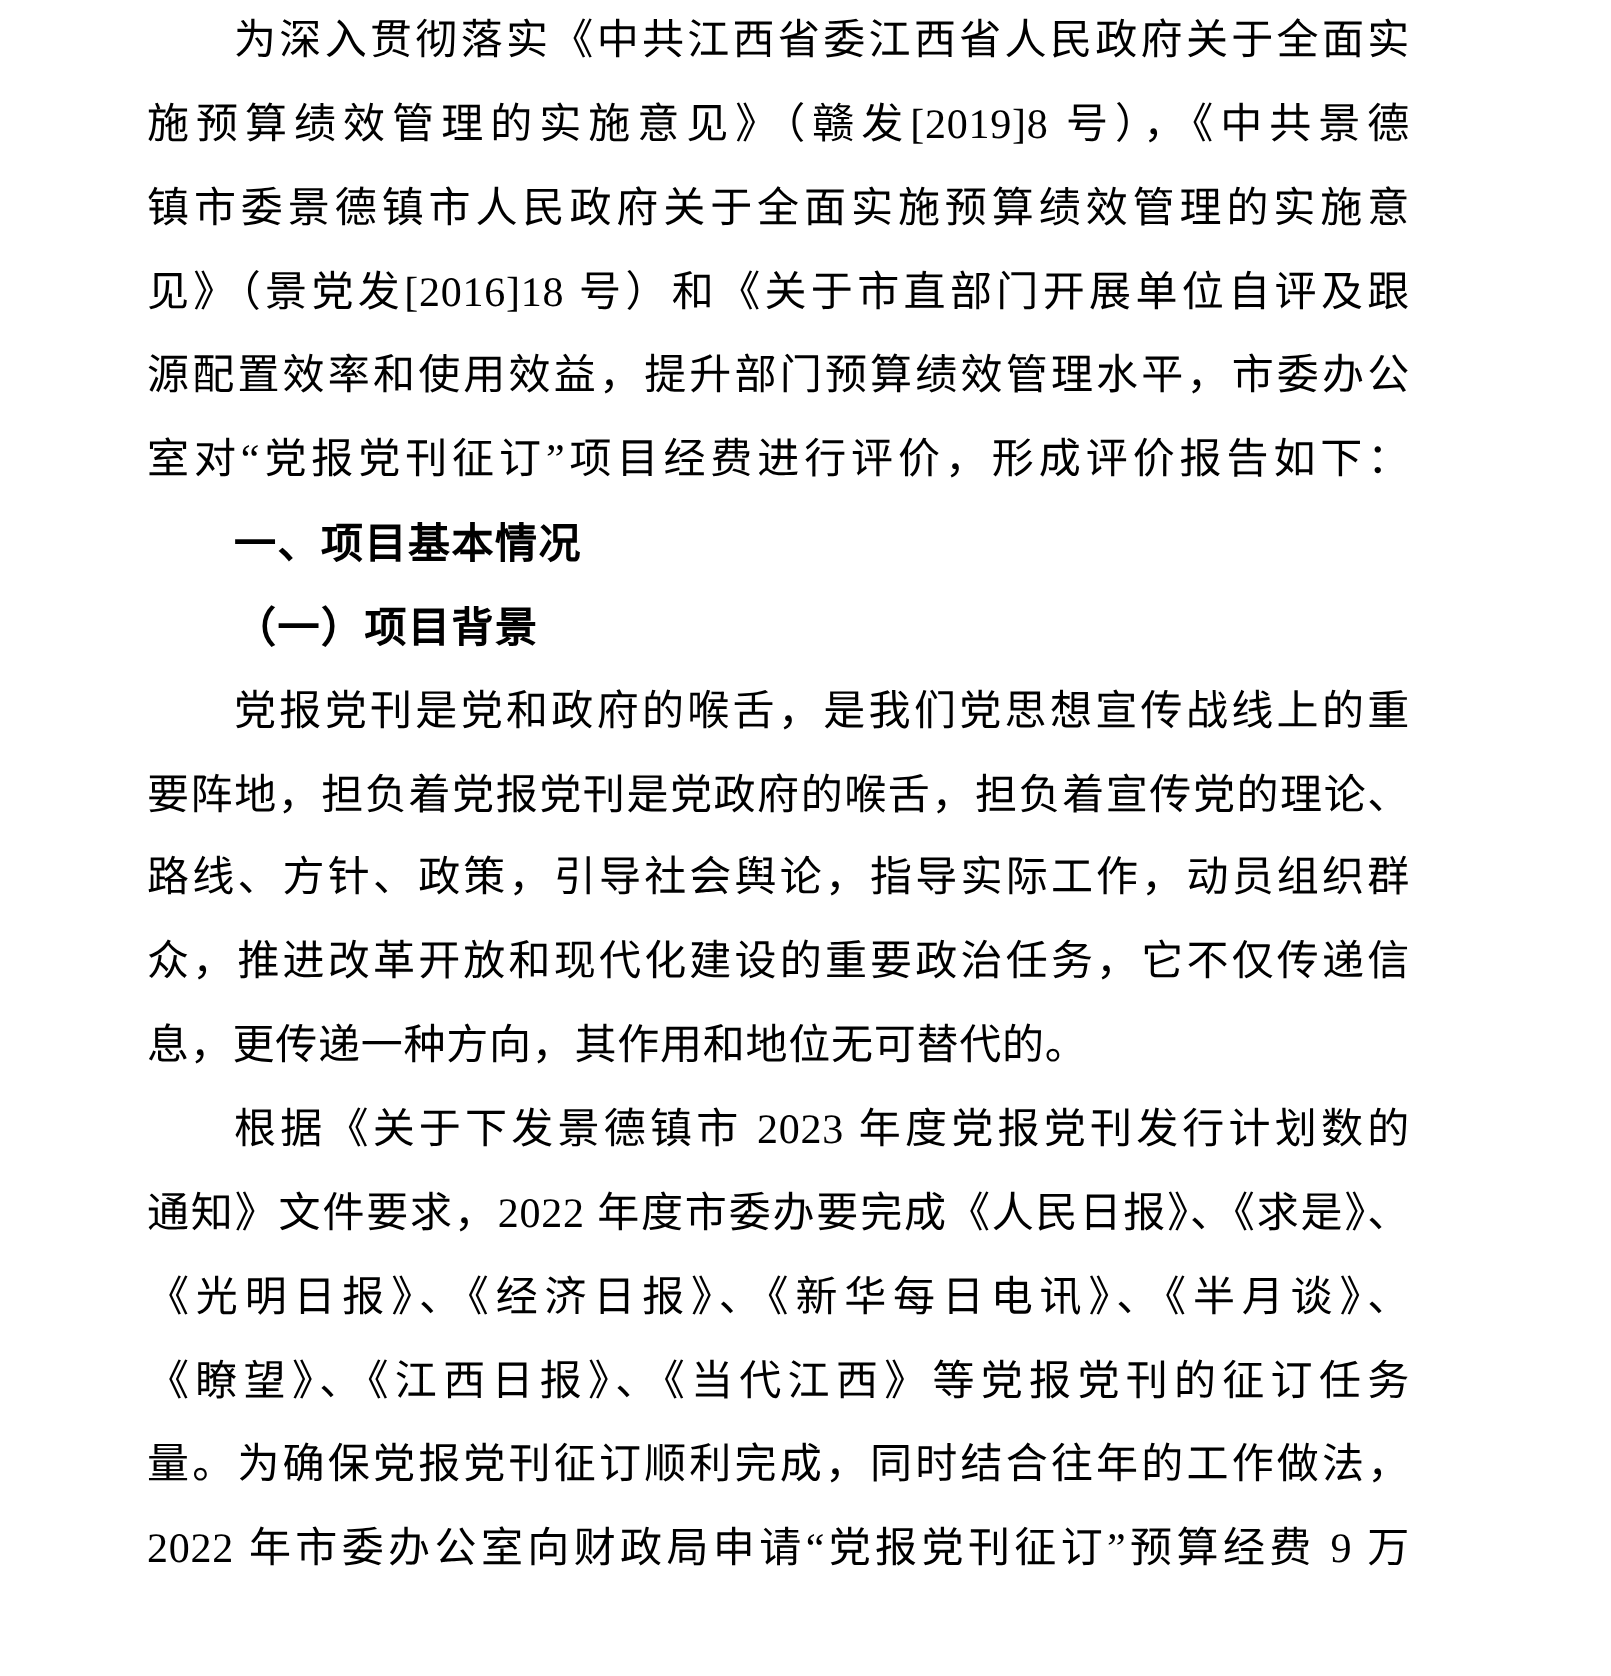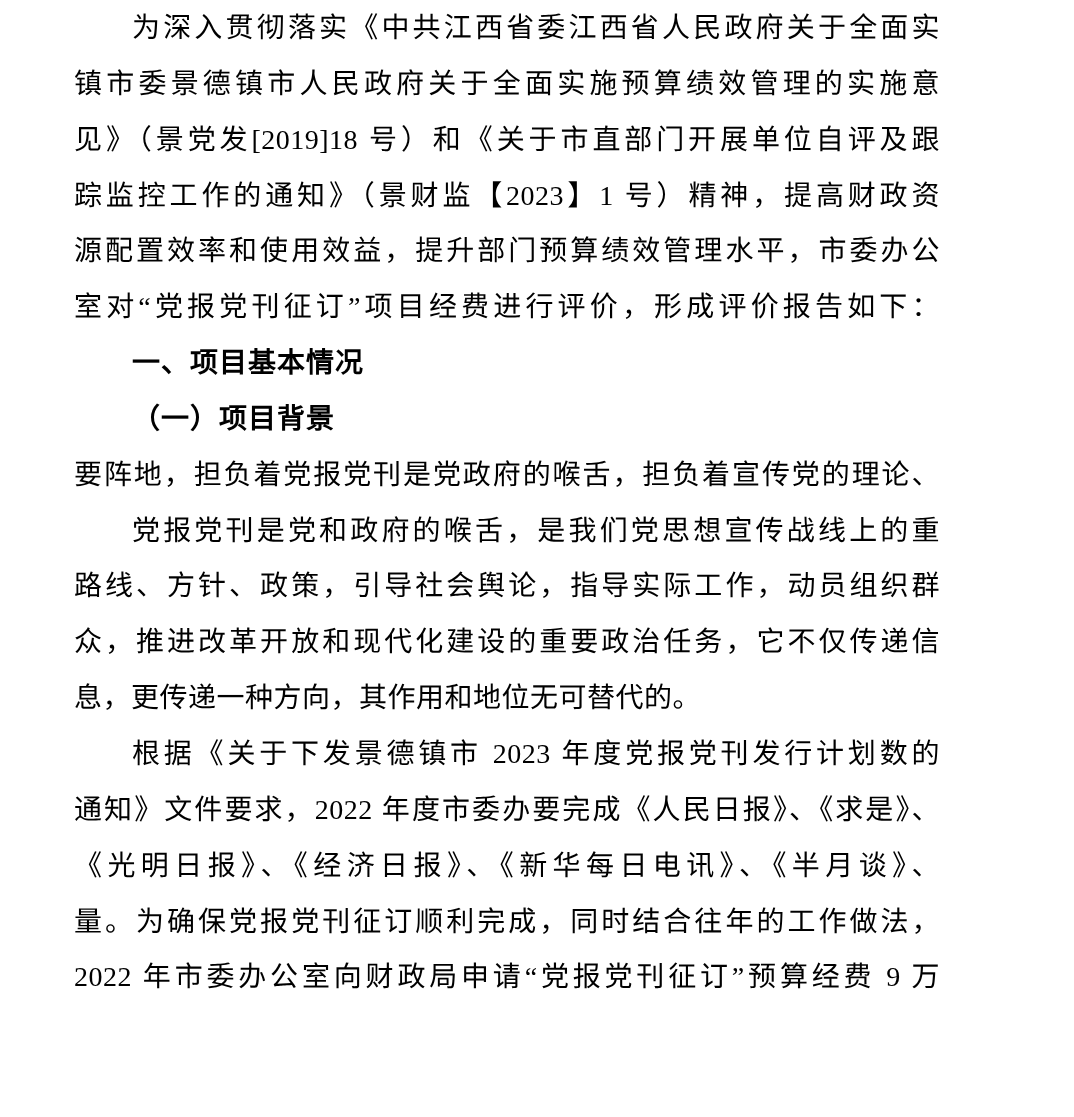--- a/index.html
+++ b/index.html
@@ -5,21 +5,21 @@
   html, body {
     margin: 0;
     padding: 0;
     background: #ffffff;
   }
   .page {
     position: relative;
     width: 1074px;
     height: 1117px;
     box-sizing: border-box;
-    padding: 0 134px 0 74px;
+    padding: 0 134px 0 98px;
     background: #ffffff;
     color: #000000;
     font-family: "Liberation Serif", serif;
     font-size: 28px;
     overflow: hidden;
   }
   .line {
     height: 55.85px;
     line-height: 55.85px;
     text-align: justify;
@@ -50,30 +50,31 @@
     text-align-last: left;
     text-indent: 58px;
     letter-spacing: 1px;
   }
 </style>
 </head>
 <body>
 
 <div class="page">
   <div class="line indent">为深入贯彻落实《中共江西省委江西省人民政府关于全面实</div>
+  <div class="line">施预算绩效管理的实施意见》（赣发[2019]8 号），《中共景德</div>
   <div class="line">镇市委景德镇市人民政府关于全面实施预算绩效管理的实施意</div>
-  <div class="line">见》（景党发[2019]18 号）和《关于市直部门开展单位自评及跟</div>
-  <div class="line">踪监控工作的通知》（景财监【2023】1 号）精神，提高财政资</div>
+  <div class="line">见》（景党发[2016]18 号）和《关于市直部门开展单位自评及跟</div>
   <div class="line">源配置效率和使用效益，提升部门预算绩效管理水平，市委办公</div>
   <div class="line">室对“党报党刊征订”项目经费进行评价，形成评价报告如下：</div>
   <div class="line h1">一、项目基本情况</div>
   <div class="line h2">（一）项目背景</div>
+  <div class="line indent">党报党刊是党和政府的喉舌，是我们党思想宣传战线上的重</div>
   <div class="line">要阵地，担负着党报党刊是党政府的喉舌，担负着宣传党的理论、</div>
-  <div class="line indent">党报党刊是党和政府的喉舌，是我们党思想宣传战线上的重</div>
   <div class="line">路线、方针、政策，引导社会舆论，指导实际工作，动员组织群</div>
   <div class="line">众，推进改革开放和现代化建设的重要政治任务，它不仅传递信</div>
   <div class="line para-end">息，更传递一种方向，其作用和地位无可替代的。</div>
   <div class="line indent">根据《关于下发景德镇市 2023 年度党报党刊发行计划数的</div>
   <div class="line">通知》文件要求，2022 年度市委办要完成《人民日报》、《求是》、</div>
   <div class="line">《光明日报》、《经济日报》、《新华每日电讯》、《半月谈》、</div>
+  <div class="line">《瞭望》、《江西日报》、《当代江西》等党报党刊的征订任务</div>
   <div class="line">量。为确保党报党刊征订顺利完成，同时结合往年的工作做法，</div>
   <div class="line">2022 年市委办公室向财政局申请“党报党刊征订”预算经费 9 万</div>
 </div>
 
 </body></html>

